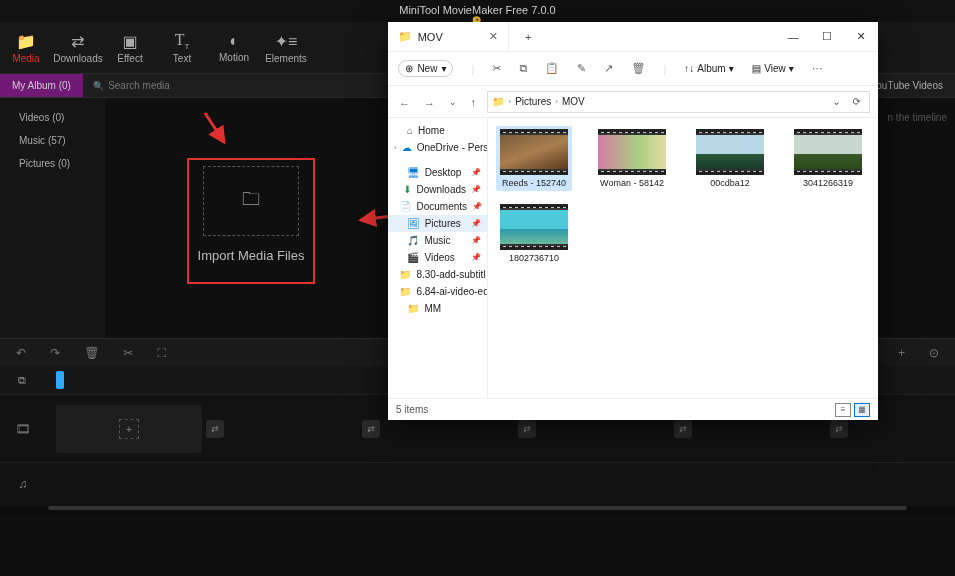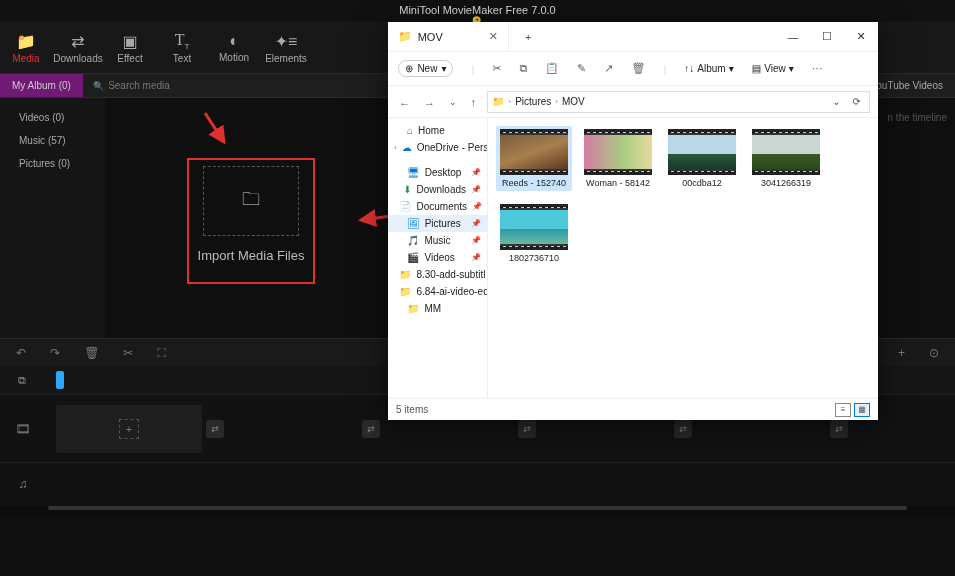--- a/index.html
+++ b/index.html
@@ -95,21 +95,21 @@
 .fd-nav .ic-dl { color: #2e8b57; }
 .fd-nav .ic-doc { color: #0078d4; }
 .fd-nav .ic-pic { color: #0078d4; }
 .fd-nav .ic-mus { color: #d63384; }
 .fd-nav .ic-vid { color: #9b59b6; }
 .fd-nav .ic-folder { color: #f7b731; }
 .fd-nav .chev { color: #888; font-size: 8px; width: 8px; }
 .fd-nav .nochev { width: 8px; }
 .fd-nav .gap { height: 8px; }
 
-.fd-files { flex: 1; padding: 8px; display: flex; flex-wrap: wrap; align-content: flex-start; gap: 10px 8px; position: relative; }
+.fd-files { flex: 1; padding: 8px; display: flex; flex-wrap: wrap; align-content: flex-start; gap: 10px 22px; position: relative; }
 .fitem { width: 76px; display: flex; flex-direction: column; align-items: center; font-size: 9px; text-align: center; cursor: pointer; padding: 3px; border-radius: 2px; }
 .fitem.sel { background: #cde6ff; }
 .fthumb { width: 68px; height: 46px; background: #333; position: relative; border: 3px solid #222; border-left-width: 0; border-right-width: 0; overflow: hidden; }
 .fthumb::before, .fthumb::after { content: ""; position: absolute; left: 0; right: 0; height: 4px; background: repeating-linear-gradient(90deg, #111 0 3px, #ccc 3px 6px); }
 .fthumb::before { top: -3px; }
 .fthumb::after { bottom: -3px; }
 .fthumb .img { position: absolute; inset: 3px 0; }
 .img.reeds { background: linear-gradient(160deg, #7a5c3a 0%, #a87f4e 50%, #5c3a1e 100%); }
 .img.woman { background: linear-gradient(90deg, #d47ca3 0%, #a8d080 60%, #e8d8a0 100%); }
 .img.cd { background: linear-gradient(#b8d8e8 0%, #b8d8e8 55%, #2a5a3a 55%, #1a3a2a 100%); }

